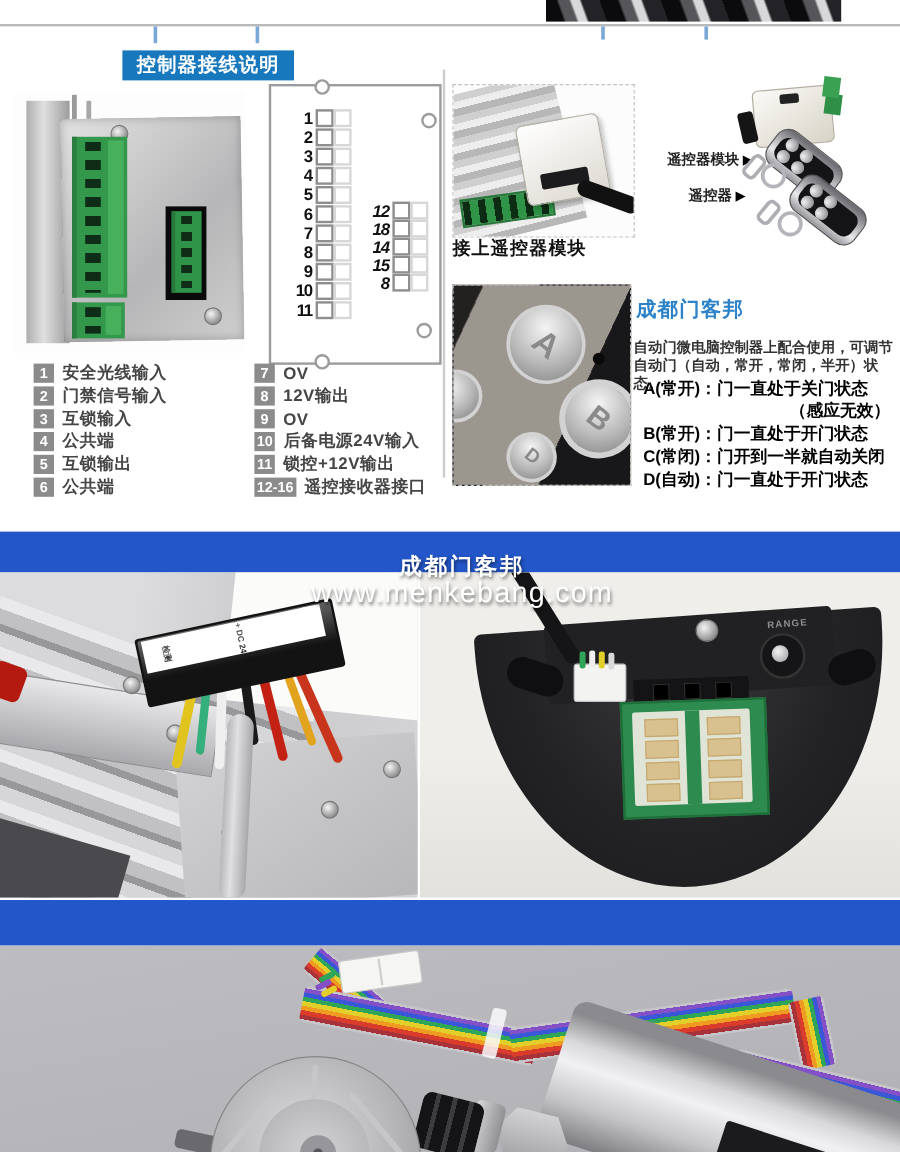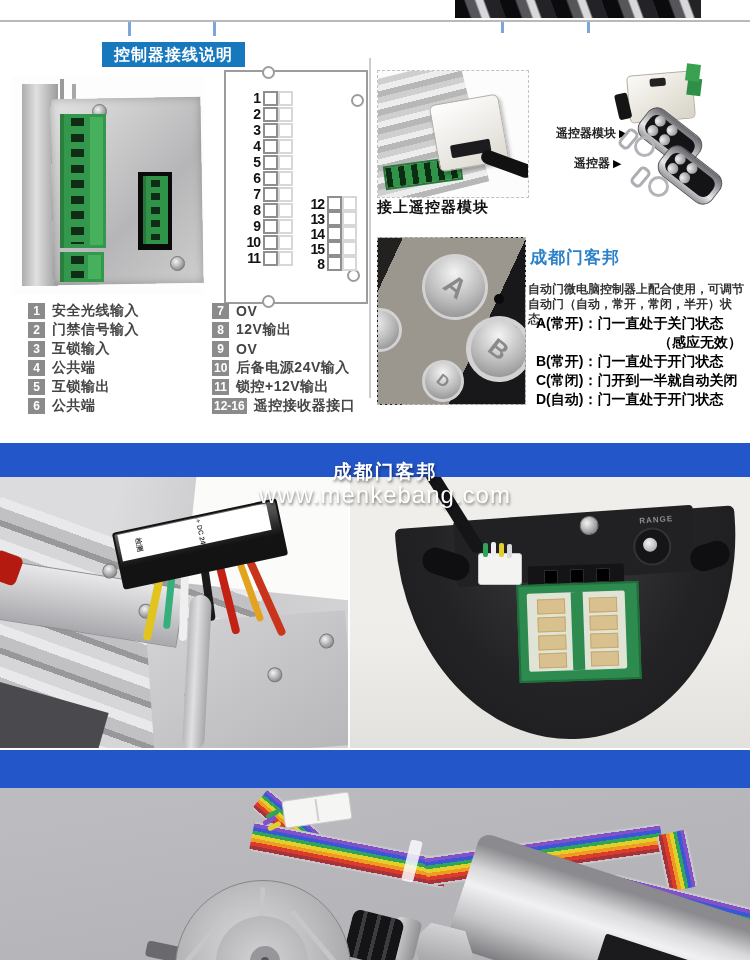--- a/index.html
+++ b/index.html
@@ -248,27 +248,27 @@
         </div>
         <div class="term-row">
           <span class="term-num">10</span>
           <span class="term-sq"></span>
         </div>
         <div class="term-row">
           <span class="term-num">11</span>
           <span class="term-sq"></span>
         </div>
       </div>
-    <div class="term-col col-right" id="term-right" style="left:74px;top:124px;">
+    <div class="term-col col-right" id="term-right" style="left:74px;top:96px;font-style:italic;">
         <div class="term-row">
           <span class="term-num">12</span>
           <span class="term-sq"></span>
         </div>
         <div class="term-row">
-          <span class="term-num">13</span>
+          <span class="term-num">18</span>
           <span class="term-sq"></span>
         </div>
         <div class="term-row">
           <span class="term-num">14</span>
           <span class="term-sq"></span>
         </div>
         <div class="term-row">
           <span class="term-num">15</span>
           <span class="term-sq"></span>
         </div>

